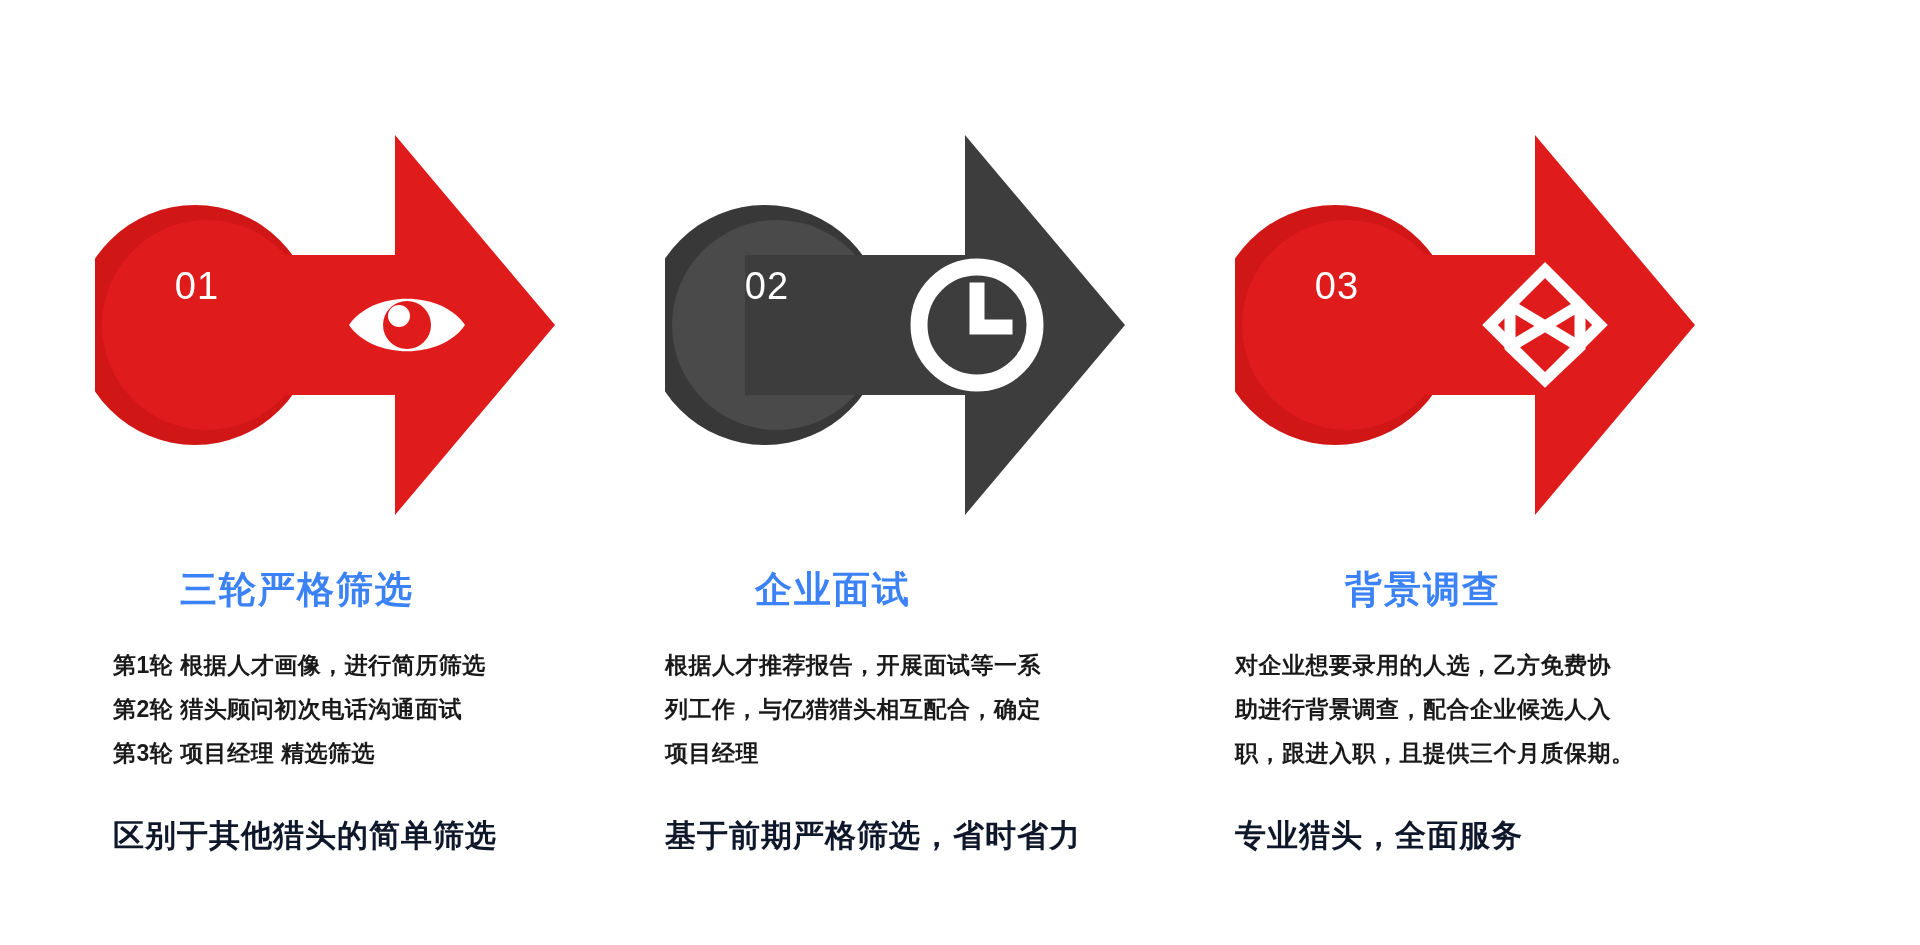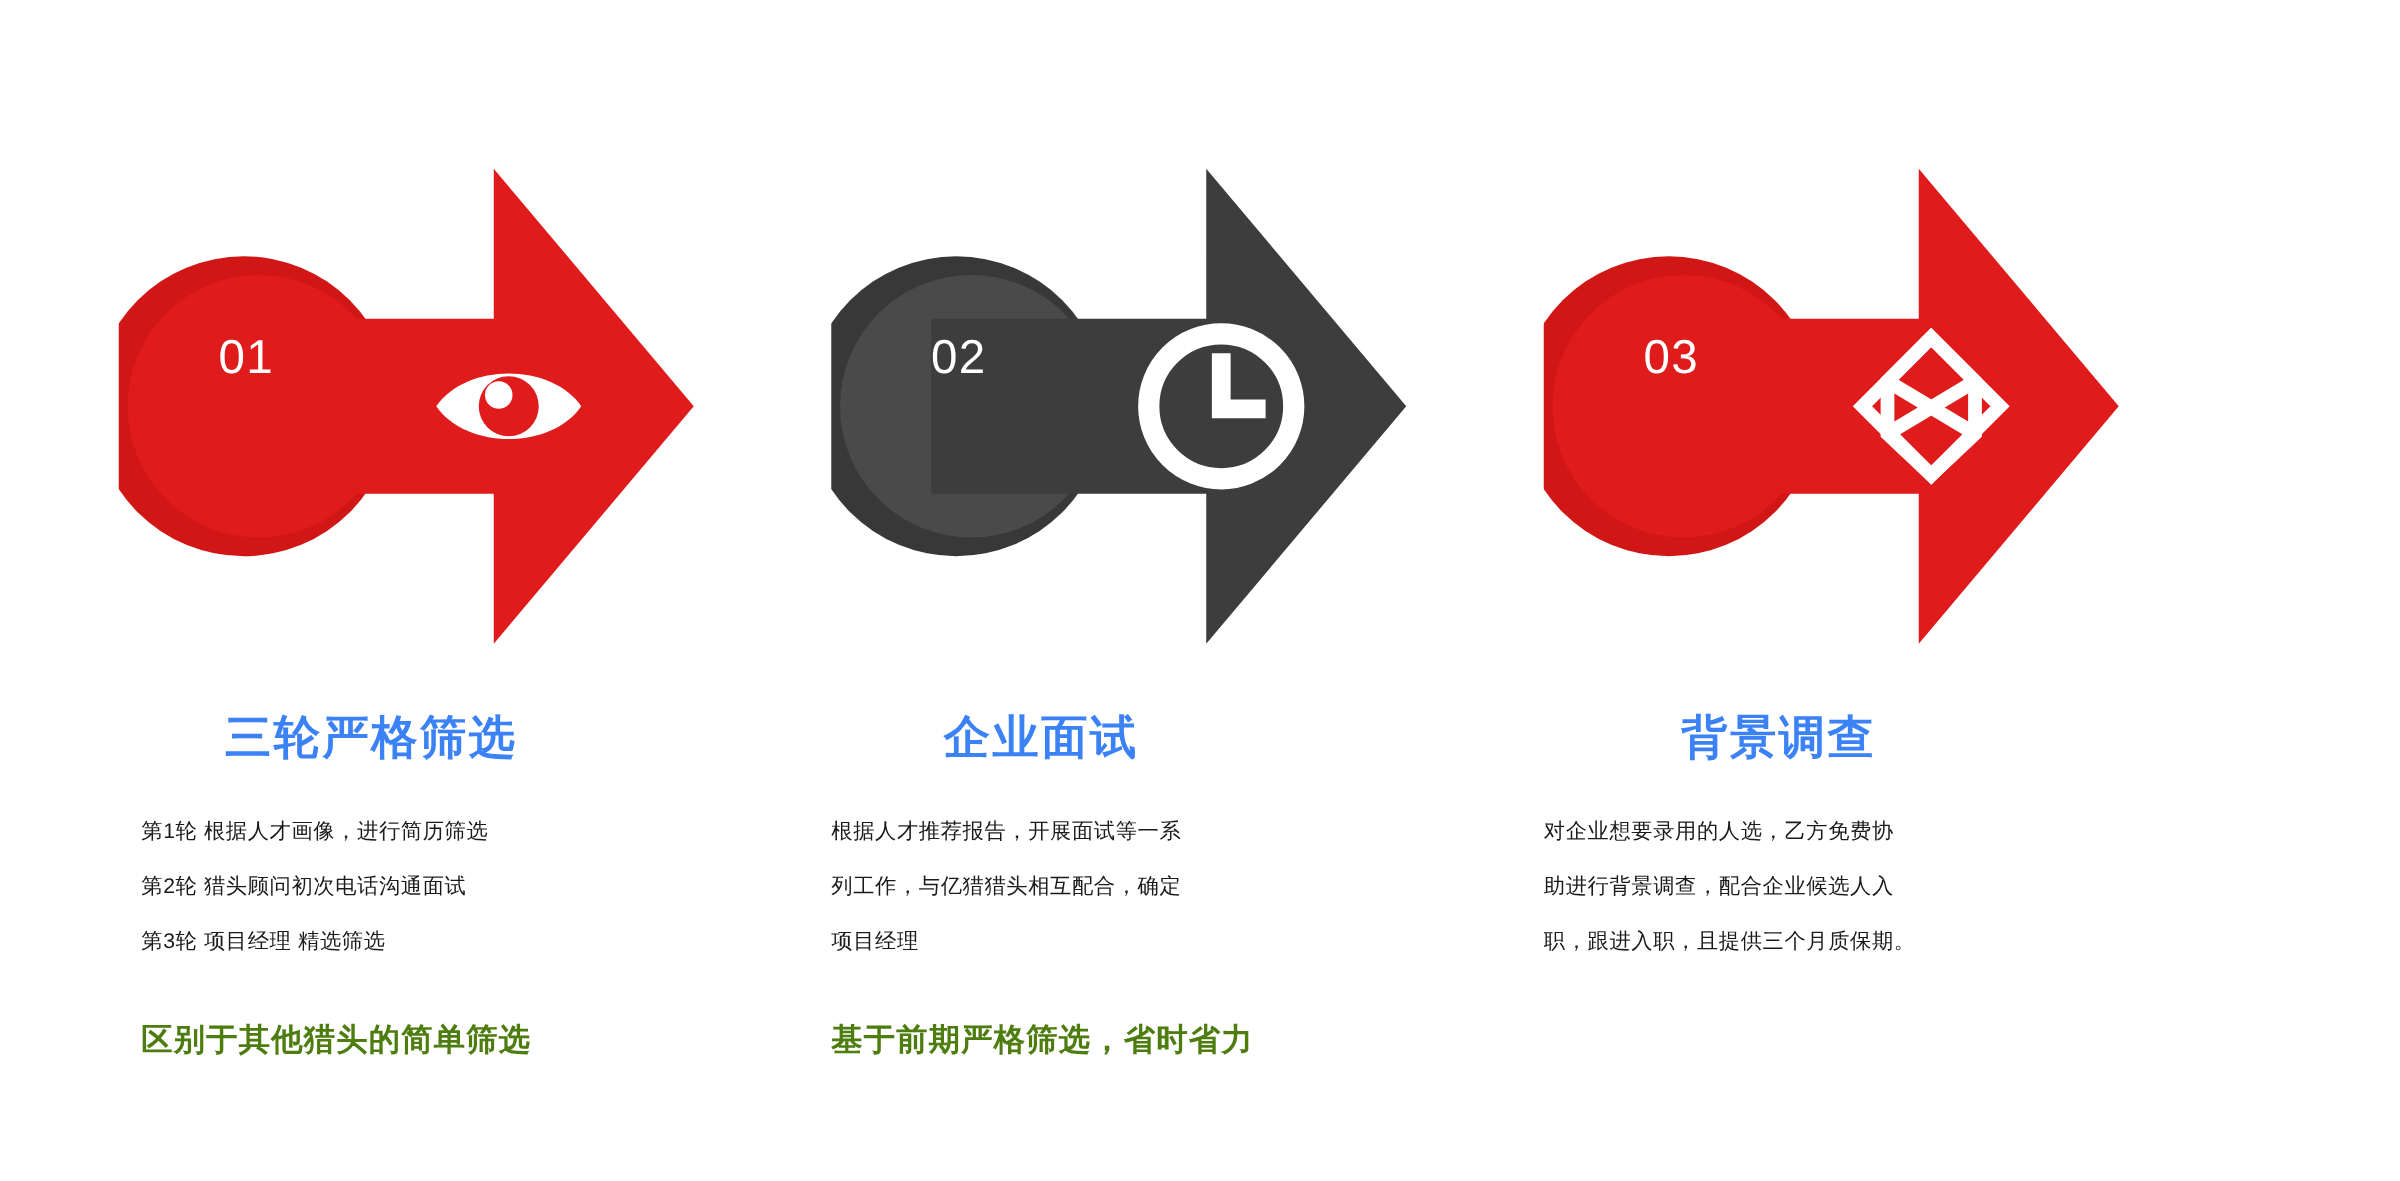--- a/index.html
+++ b/index.html
@@ -74,37 +74,38 @@
     color: #3b82f6;
     letter-spacing: 2px;
     font-family: "Liberation Sans", "DejaVu Sans", sans-serif;
   }
   .t1 { padding-left: 85px; }
   .t2 { padding-left: 90px; }
   .t3 { padding-left: 110px; }
 
   .desc {
     margin-top: 28px;
-    font-size: 17px;
+    font-size: 23px;
     line-height: 44px;
     color: #1a1a1a;
     letter-spacing: 0.5px;
     font-family: "Liberation Sans", "DejaVu Sans", sans-serif;
+    font-weight: bold;
   }
   .d1 { padding-left: 18px; width: 500px; }
   .d2 { padding-left: 0px; width: 490px; }
   .d3 { padding-left: 0px; width: 500px; }
 
   .desc .line { display: block; white-space: nowrap; }
 
   .tagline {
     margin-top: 40px;
-    font-size: 25px;
+    font-size: 31px;
     font-weight: bold;
-    color: #4d7c0f;
+    color: #0f172a;
     letter-spacing: 1px;
     font-family: "Liberation Sans", "DejaVu Sans", sans-serif;
   }
   .g1 { padding-left: 18px; }
   .g2 { padding-left: 0px; }
   .g3 { padding-left: 0px; }
 </style>
 </head>
 <body>
 
@@ -182,16 +183,17 @@
       </div>
 
       <div class="title t3">背景调查</div>
 
       <div class="desc d3">
         <span class="line">对企业想要录用的人选，乙方免费协</span>
         <span class="line">助进行背景调查，配合企业候选人入</span>
         <span class="line">职，跟进入职，且提供三个月质保期。</span>
       </div>
 
+      <div class="tagline g3">专业猎头，全面服务</div>
     </div>
 
   </div>
 </div>
 
 </body></html>

